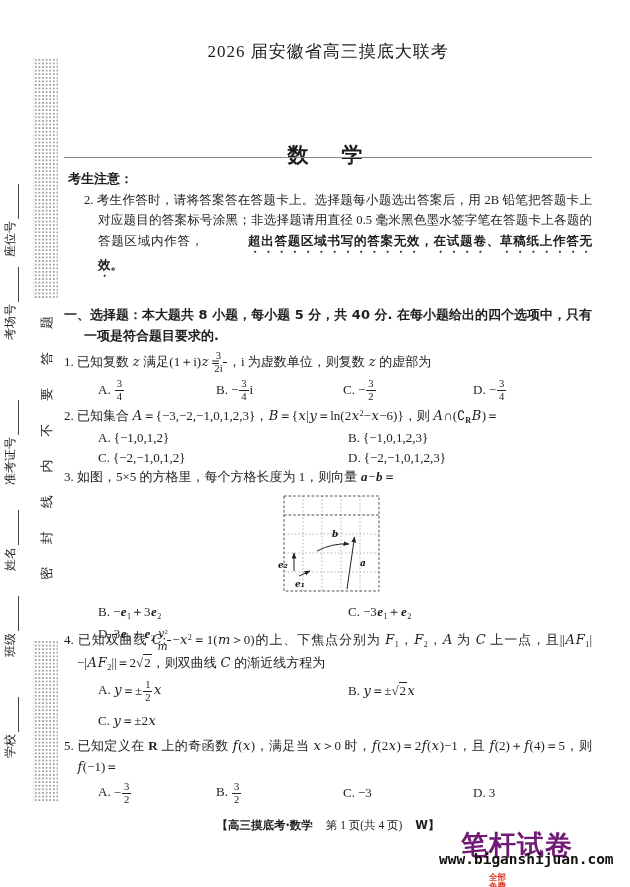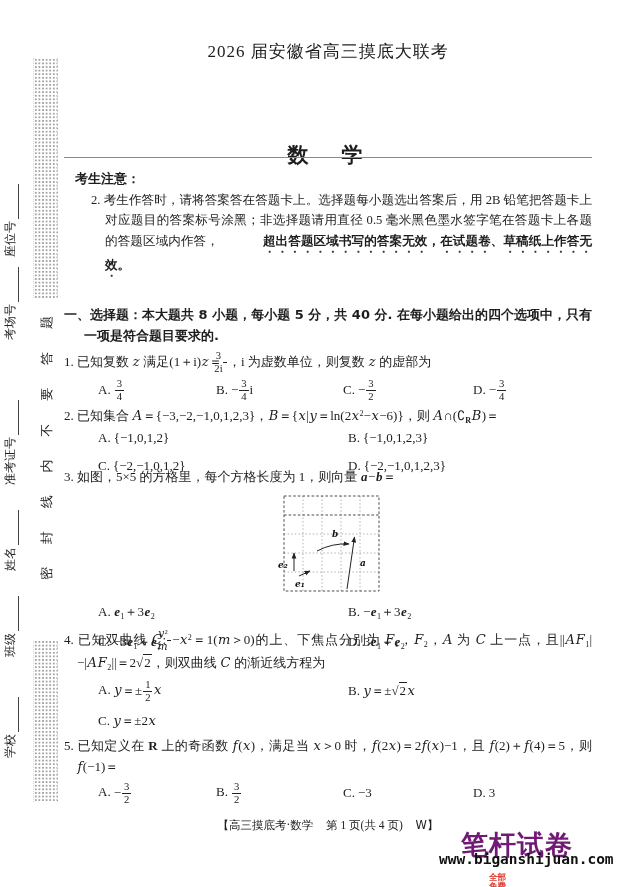--- a/index.html
+++ b/index.html
@@ -20,60 +20,60 @@
       transform:rotate(-90deg);transform-origin:0 0;display:flex;justify-content:space-between;
       font-size:13px;color:#222;}
 
   
   .content{position:absolute;left:64px;top:0;width:528px;}
   .exam-title{position:absolute;top:40px;width:100%;text-align:center;font-size:17px;letter-spacing:1px;}
   .subject-title{position:absolute;top:98px;width:100%;text-align:center;font-size:21px;font-weight:700;
       font-family:Liberation Mono, monospace;letter-spacing:6px;margin-top:43px;}
   .divider{position:absolute;top:157px;left:0;width:100%;border-top:1.5px solid #8a8a8a;}
 
-  .notice{position:absolute;top:170px;left:11px;right:0;}
+  .notice{position:absolute;top:170px;left:4px;right:0;}
   .notice-head{font-family:"DejaVu Sans","Liberation Sans",sans-serif;font-weight:700;font-size:13px;}
   .notice-list{margin:2px 0 0 16px;font-size:12.6px;line-height:1.62;text-align:justify;}
   .nitem{padding-left:14px;text-indent:-14px;}
   .bdot{font-weight:700;font-family:"DejaVu Sans","Liberation Sans",sans-serif;
       -webkit-text-emphasis:filled dot #333;text-emphasis:filled dot #333;
       -webkit-text-emphasis-position:under;text-emphasis-position:under right;margin-left:44px;}
 
   .section-head{position:absolute;top:305px;left:0;right:0;
       font-family:"DejaVu Sans","Liberation Sans",sans-serif;font-weight:700;font-size:13px;
       line-height:1.6;padding-left:20px;text-indent:-20px;text-align:justify;}
 
   .qa{position:absolute;top:0;left:0;right:0;}
   .q{position:absolute;left:0;right:0;}
   #q0{top:350px;} #q1{top:406px;} #q2{top:467px;} #q3{top:628px;} #q4{top:736px;}
   .stem{line-height:1.6;padding-left:13px;text-indent:-13px;text-align:justify;}
   .opts{display:grid;padding-left:34px;margin-top:3px;align-items:center;}
   .opts.cols4{grid-template-columns:118px 127px 130px 1fr;}
-  .opts.cols2{grid-template-columns:250px 1fr;row-gap:12px;}
+  .opts.cols2{grid-template-columns:250px 1fr;row-gap:4px;}
   #q3 .opts.cols2{row-gap:9px;margin-top:5px;}
   .opt{white-space:nowrap;}
   .olabel{margin-right:3px;}
 
   
   .mi{font-style:italic;font-family:"DejaVu Serif","Liberation Serif",serif;padding:0 0.5px;}
   .mb{font-weight:700;}
   .mbv{font-weight:700;font-style:italic;padding:0 0.5px;}
   sub{font-size:0.62em;vertical-align:-0.35em;line-height:0;}
   sup{font-size:0.62em;vertical-align:0.5em;line-height:0;}
   .usub sub{font-weight:700;}
   .frac{display:inline-block;vertical-align:-0.58em;font-size:0.82em;line-height:1.12;text-align:center;margin:0 1px;}
   .fn{display:block;border-bottom:1px solid #222;padding:0 2px;}
   .fd{display:block;padding:0 2px;}
   .sqrt{white-space:nowrap;}
   .rad{border-top:1px solid #222;padding:0 1px;}
 
   .figwrap{margin:4px 0 2px 210px;line-height:0;}
 
   .footer{position:absolute;top:818px;left:0;width:100%;text-align:center;font-size:11.5px;}
-  .fbold{font-family:"DejaVu Sans","Liberation Sans",sans-serif;font-weight:400;margin-top:16px;}
+  .fbold{font-family:"DejaVu Sans","Liberation Sans",sans-serif;font-weight:700;margin-top:16px;}
   .fmid{padding:0 10px;}
 
   .watermark{position:absolute;left:425px;top:827px;width:200px;}
   .wm-brand{position:absolute;left:36px;top:0;font-family:"DejaVu Sans","Liberation Sans",sans-serif;
       font-weight:800;font-size:27px;letter-spacing:1px;color:#701a75;white-space:nowrap;}
   .wm-tag{position:absolute;left:64px;top:17px;width:20px;font-size:8.5px;line-height:1.1;
       font-family:"DejaVu Sans","Liberation Sans",sans-serif;font-weight:700;margin-top:29px;}
   .wm-url{position:absolute;left:14px;top:24px;font-family:"DejaVu Sans Mono","Liberation Mono",monospace;
       font-weight:700;font-size:14.5px;color:#111;white-space:nowrap;}
 </style>
@@ -195,21 +195,20 @@
             <g font-size="9" font-style="italic" font-weight="bold" fill="#111" font-family="DejaVu Serif, Liberation Serif, serif">
               <text x="4" y="76">e₂</text>
               <text x="21" y="95">e₁</text>
               <text x="86" y="74">a</text>
               <text x="58" y="45">b</text>
             </g>
           </svg>
         </div>
 
         <div class="opts cols2">
-            <div class="opt"><span class="olabel">A.</span><span class="bsub"><span class="mbv">e</span><sub>1</sub></span><span class="mt">＋3</span><span class="bsub"><span class="mbv">e</span><sub>2</sub></span></div>
             <div class="opt"><span class="olabel">B.</span><span class="mt">−</span><span class="bsub"><span class="mbv">e</span><sub>1</sub></span><span class="mt">＋3</span><span class="bsub"><span class="mbv">e</span><sub>2</sub></span></div>
             <div class="opt"><span class="olabel">C.</span><span class="mt">−3</span><span class="bsub"><span class="mbv">e</span><sub>1</sub></span><span class="mt">＋</span><span class="bsub"><span class="mbv">e</span><sub>2</sub></span></div>
             <div class="opt"><span class="olabel">D.</span><span class="mt">3</span><span class="bsub"><span class="mbv">e</span><sub>1</sub></span><span class="mt">＋</span><span class="bsub"><span class="mbv">e</span><sub>2</sub></span></div>
           </div>
       </div>
 
       <div class="q" id="q3">
         <div class="stem"><span class="mt">4. 已知双曲线 </span><span class="mi">C</span><span class="mt">:</span><span class="frac"><span class="fn"><span class="sup"><span class="mi">y</span><sup>2</sup></span></span><span class="fd"><span class="mi">m</span></span></span><span class="mt">−</span><span class="sup"><span class="mi">x</span><sup>2</sup></span><span class="mt">＝1(</span><span class="mi">m</span><span class="mt">＞0)的上、下焦点分别为 </span><span class="sub"><span class="mi">F</span><sub>1</sub></span><span class="mt">，</span><span class="sub"><span class="mi">F</span><sub>2</sub></span><span class="mt">，</span><span class="mi">A</span><span class="mt"> 为 </span><span class="mi">C</span><span class="mt"> 上一点，且||</span><span class="mi">A</span><span class="sub"><span class="mi">F</span><sub>1</sub></span><span class="mt">|−|</span><span class="mi">A</span><span class="sub"><span class="mi">F</span><sub>2</sub></span><span class="mt">||＝2</span><span class="sqrt"><span class="rs">√</span><span class="rad">2</span></span><span class="mt">，则双曲线 </span><span class="mi">C</span><span class="mt"> 的渐近线方程为</span></div>
         <div class="opts cols2">
             <div class="opt"><span class="olabel">A.</span><span class="mi">y</span><span class="mt">＝±</span><span class="frac"><span class="fn"><span class="mt">1</span></span><span class="fd"><span class="mt">2</span></span></span><span class="mi">x</span></div>

